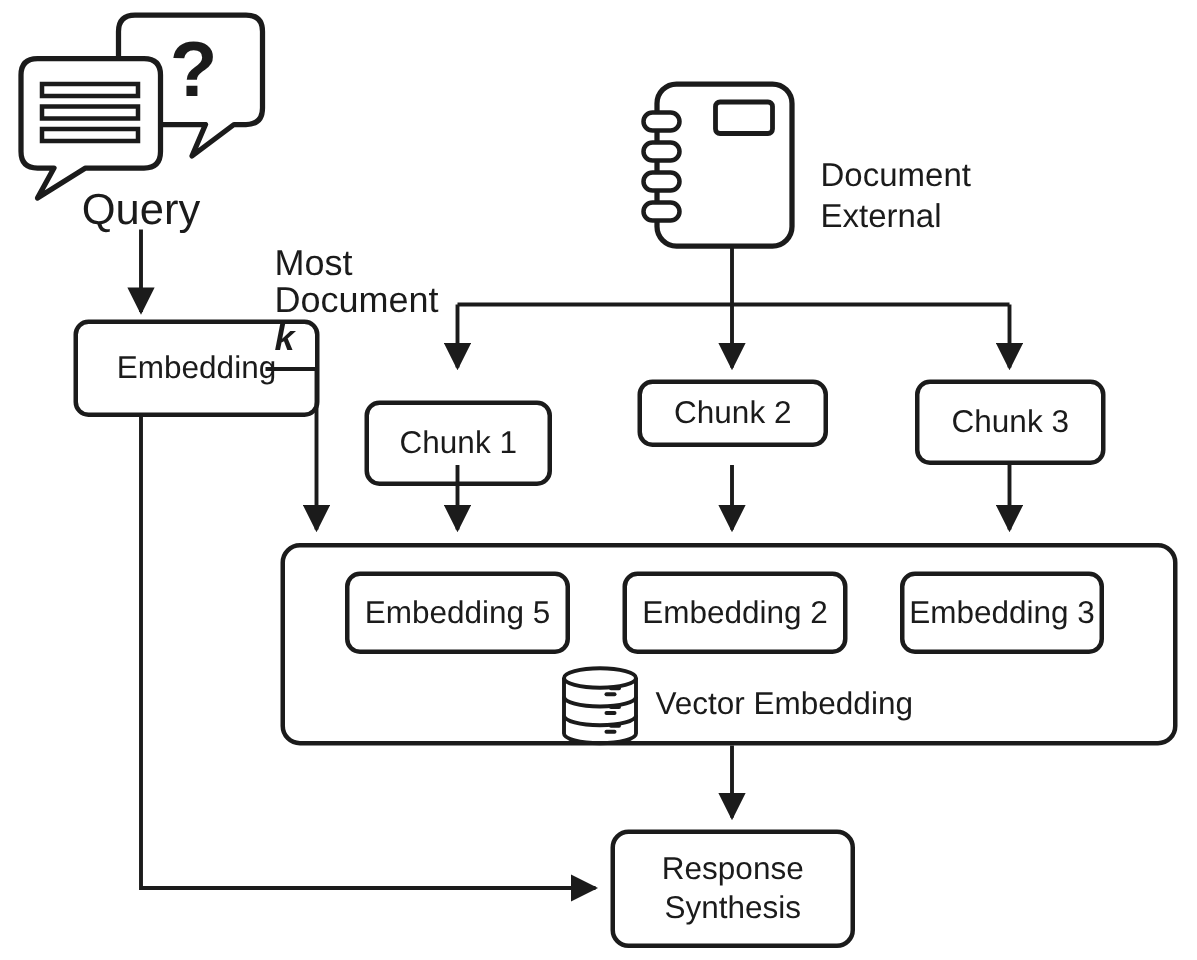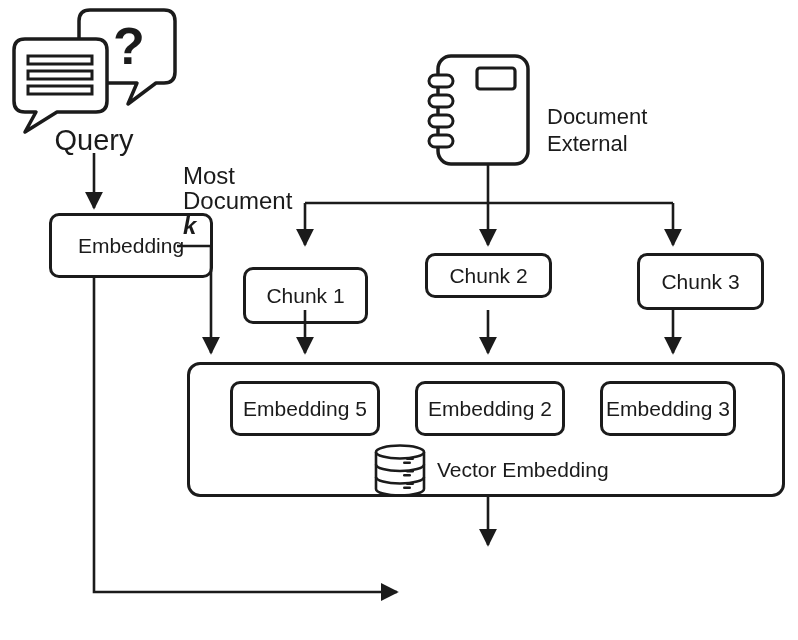--- a/index.html
+++ b/index.html
@@ -26,21 +26,21 @@
     flex-direction: column;
     font-size: 21px;
     line-height: 26px;
     text-align: center;
     color: var(--ink);
   }
   .lbl { position: absolute; color: var(--ink); }
   #embedding-node { left: 13px; top: 213px; width: 164px; height: 65px; margin-left: 36px; }
   #chunk-1 { left: 243px; top: 267px; width: 125px; height: 57px; }
   #chunk-2 { left: 425px; top: 253px; width: 127px; height: 45px; }
-  #chunk-3 { left: 610px; top: 253px; width: 127px; height: 57px; margin-left: 27px; }
+  #chunk-3 { left: 610px; top: 253px; width: 127px; height: 57px; }
   #vdb-container {
     left: 187px; top: 362px; width: 598px; height: 135px;
     border-radius: 13px; justify-content: flex-start;
   }
   #embedding-1 { left: 230px; top: 381px; width: 150px; height: 55px; }
   #embedding-2 { left: 415px; top: 381px; width: 150px; height: 55px; }
   #embedding-3 { left: 600px; top: 381px; width: 136px; height: 55px; }
   #response-node { left: 407px; top: 553px; width: 163px; height: 79px; border-radius: 12px; }
   #query-label { left: 34px; top: 124px; width: 120px; text-align: center; font-size: 29px; }
   #most-similar-label { left: 183px; top: 163px; font-size: 24px; line-height: 25px; }
@@ -147,14 +147,18 @@
   <div class="node" id="embedding-1">
     <span>Embedding 5</span>
   </div>
   <div class="node" id="embedding-2">
     <span>Embedding 2</span>
   </div>
   <div class="node" id="embedding-3">
     <span>Embedding 3</span>
   </div>
 
+  <div class="node" id="response-node">
+    <span>Response</span>
+    <span>Synthesis</span>
+  </div>
 
 </div>
 
 </body></html>

